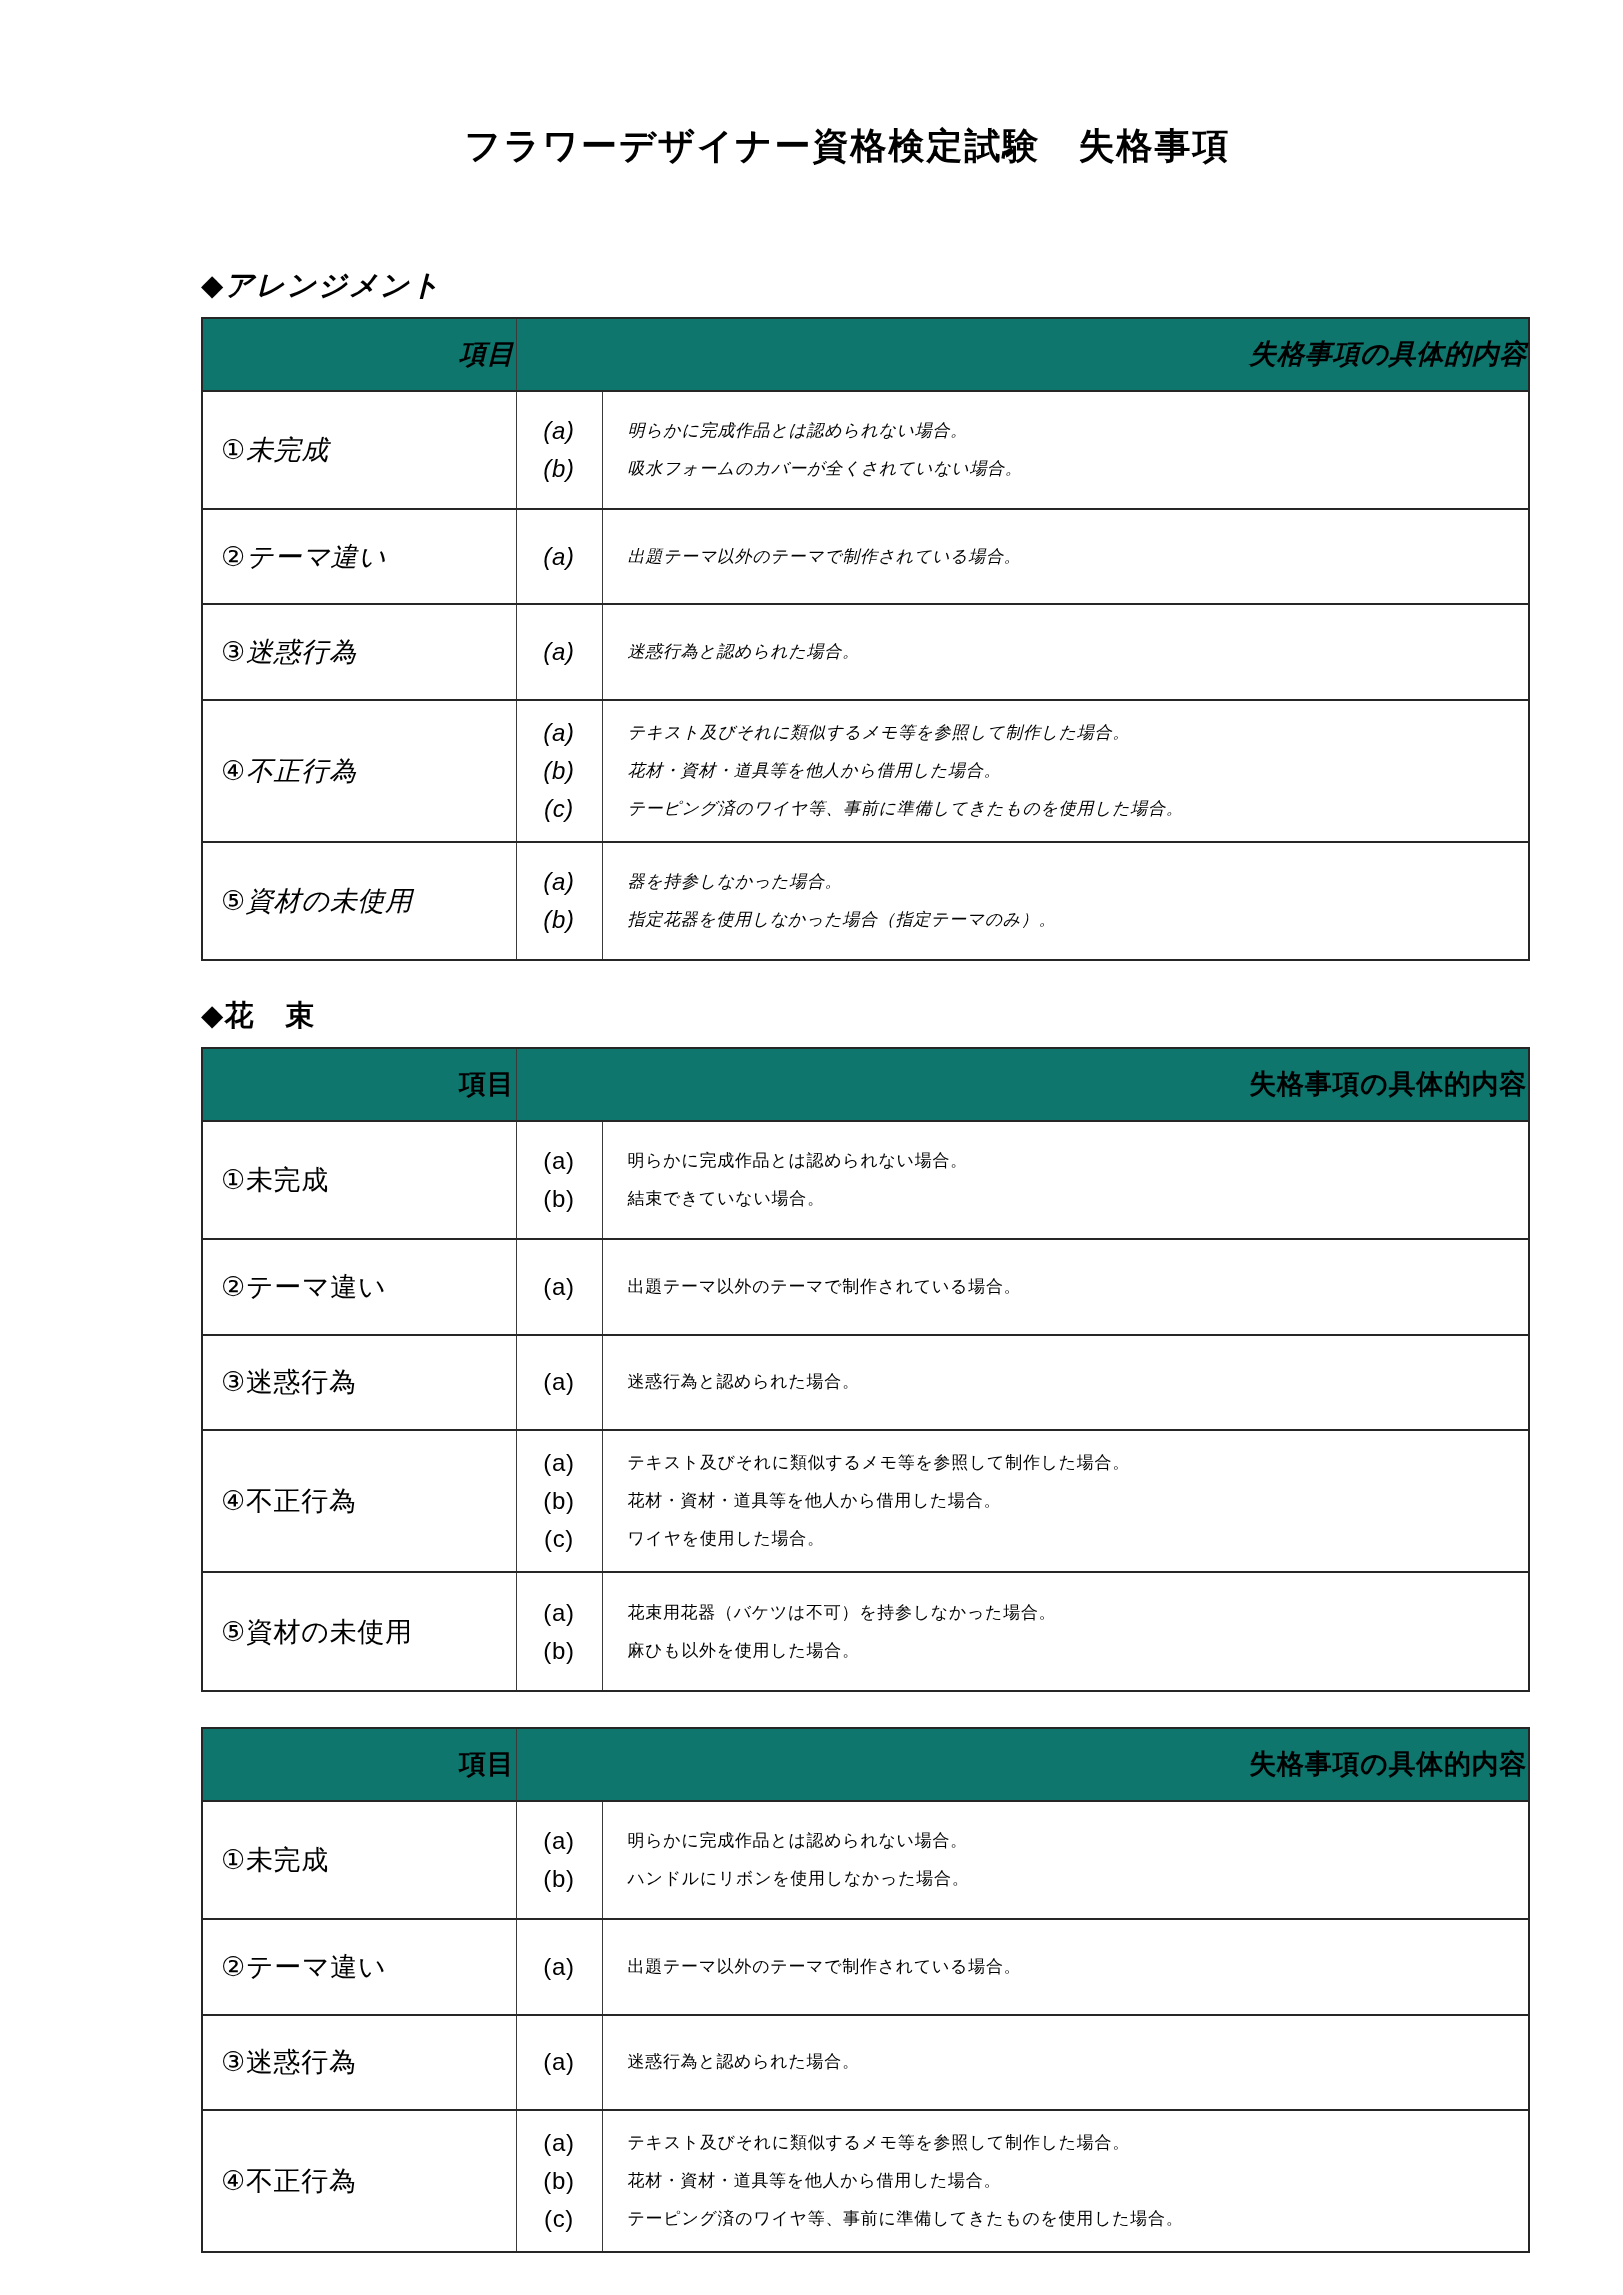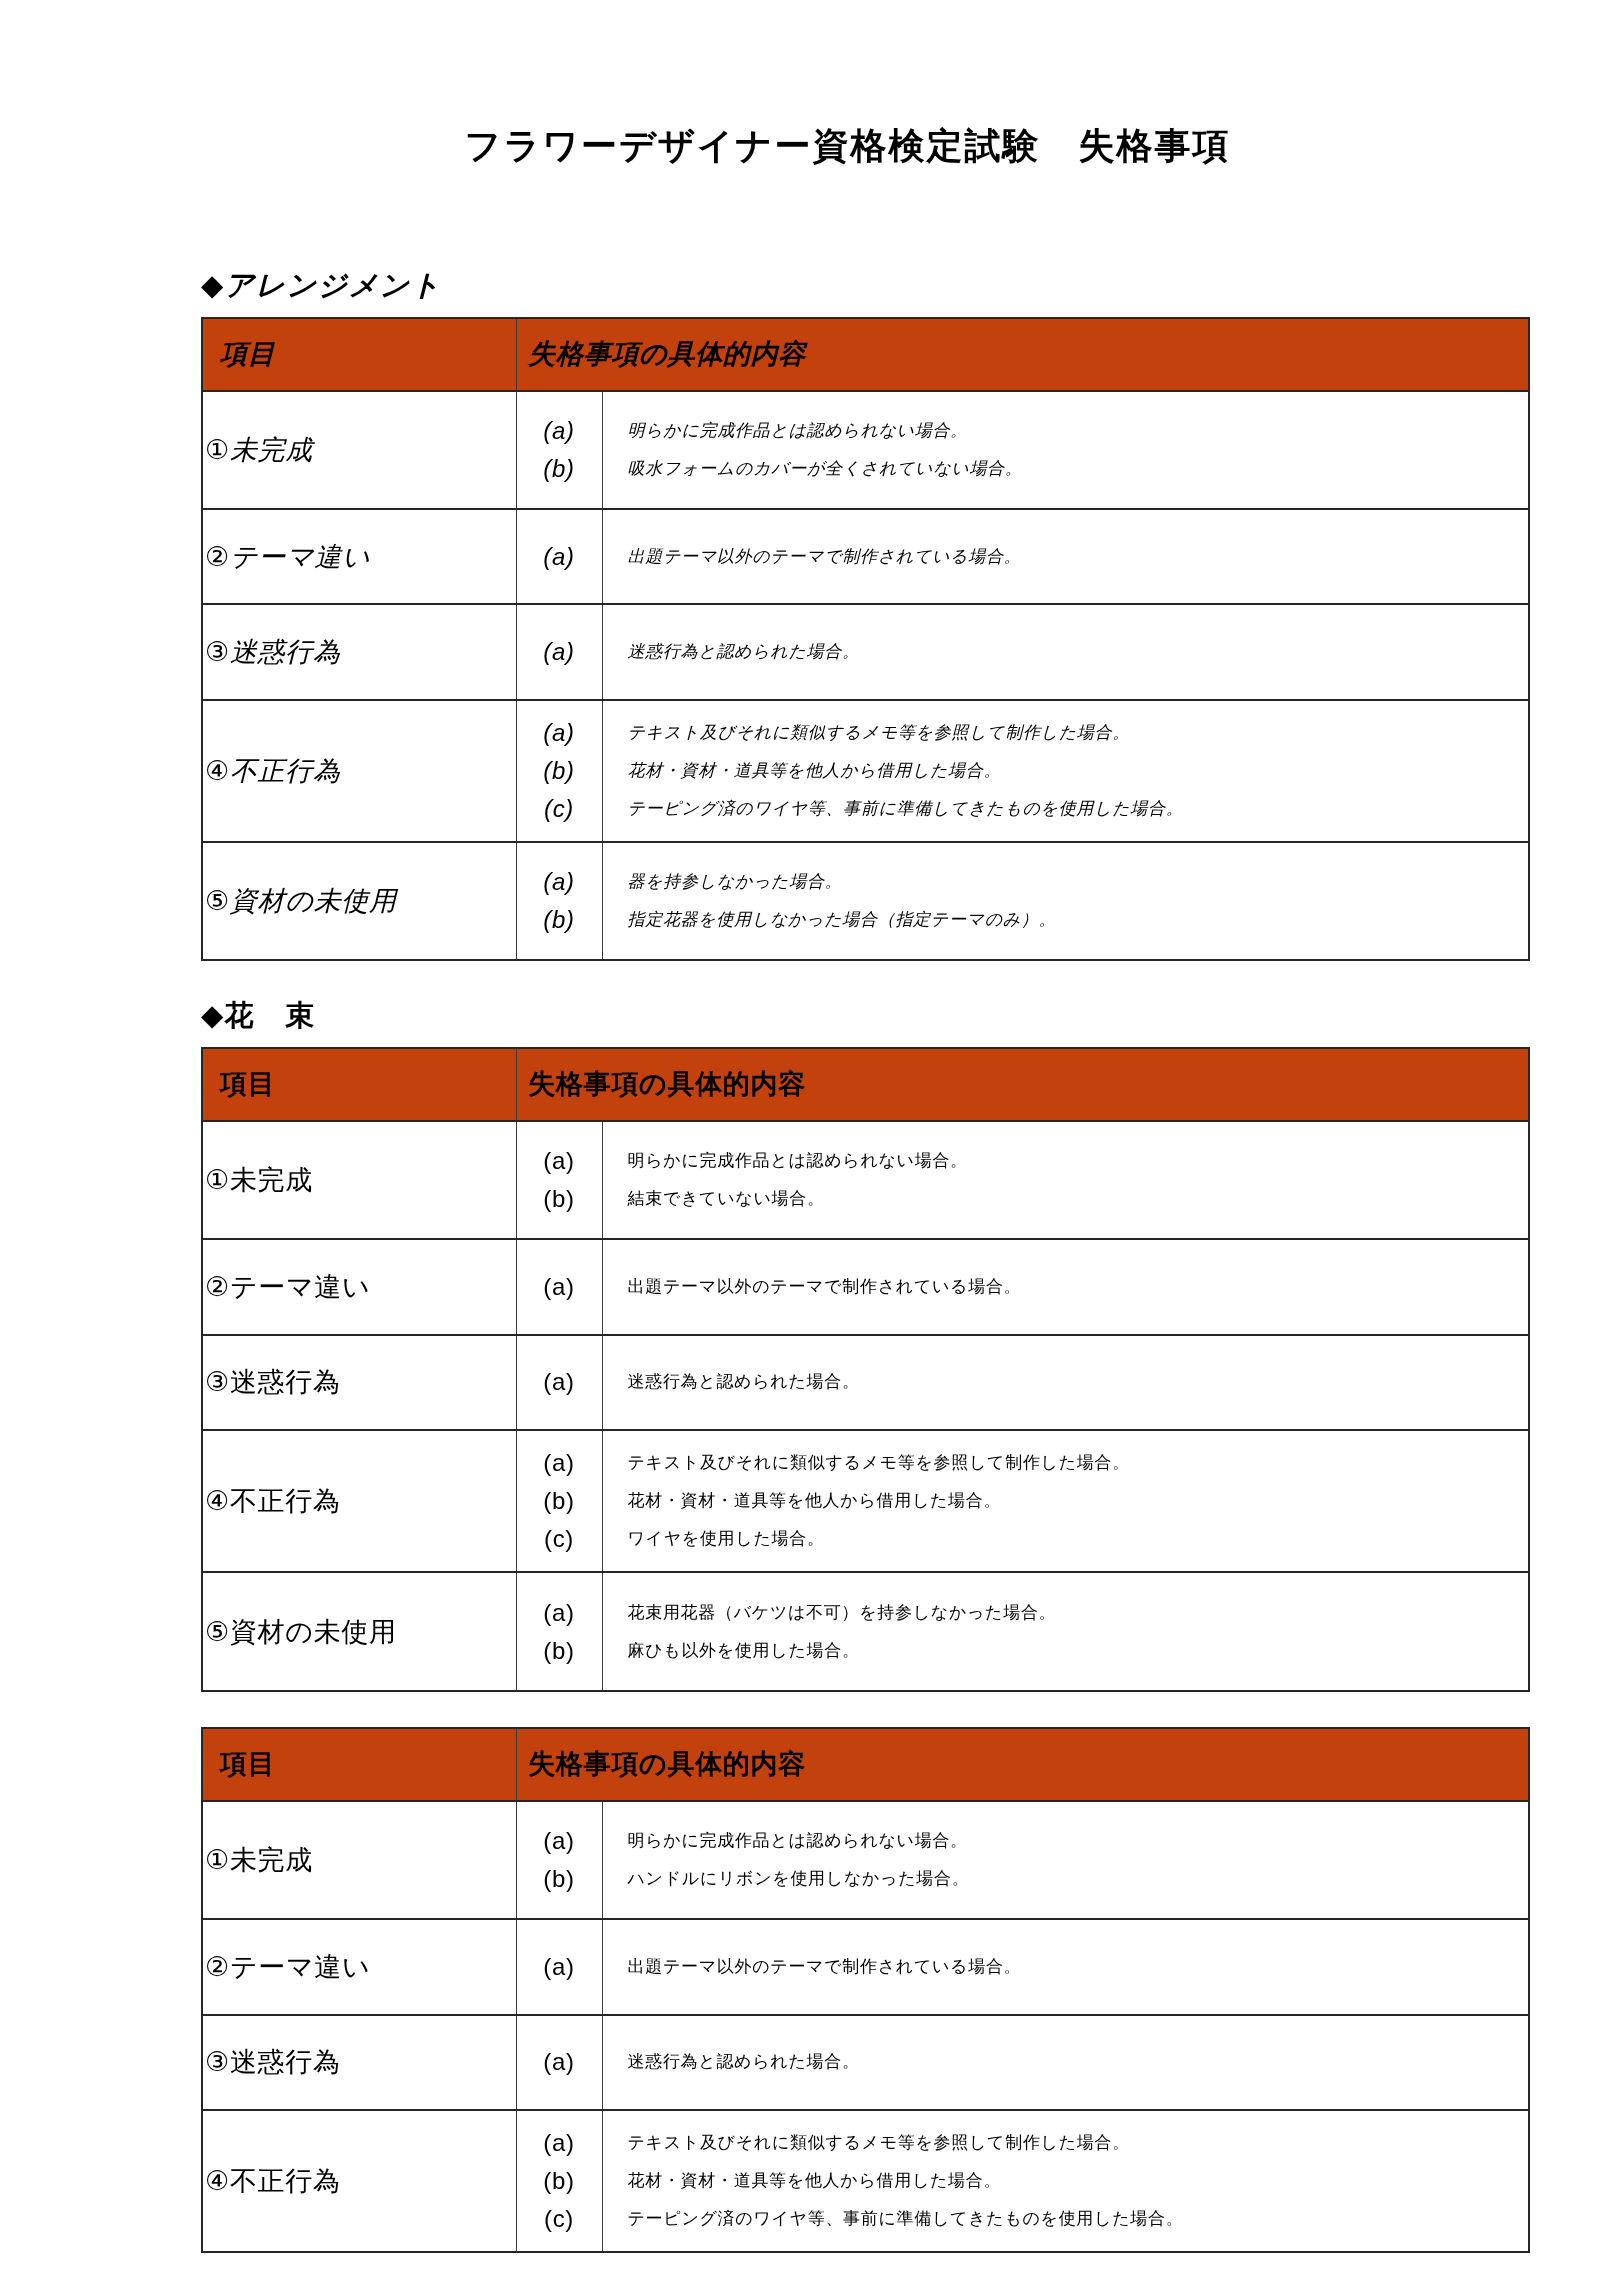--- a/index.html
+++ b/index.html
@@ -37,35 +37,35 @@
     border-collapse: collapse;
     table-layout: fixed;
     width: 1328px;
     margin: 10.5px 0 0 165px;
     border: 2.6px solid #262626;
   }
   col.c1 { width: 314px; }
   col.c2 { width: 86px; }
   col.c3 { width: 927px; }
   tr.head-row th {
-    background: #c2410c;
+    background: #0f766e;
     height: 69px;
     font-size: 27px;
     font-weight: 700;
-    text-align: left;
+    text-align: right;
     vertical-align: middle;
     letter-spacing: 0.7px;
   }
   th.th-item { padding-left: 17px; border-right: 1.3px solid #3a3a3a; }
   th.th-detail { padding-left: 11.8px; }
   tbody tr { border-top: 2.6px solid #262626; }
   tbody td { vertical-align: middle; padding: 9.2px 0; }
   td.td-item {
     font-size: 27px;
-    padding-left: 2px;
+    padding-left: 18px;
     border-right: 1.3px solid #3a3a3a;
     letter-spacing: 0.7px;
   }
   td.td-label {
     text-align: center;
     border-right: 1.3px solid #3a3a3a;
     font-size: 24px;
   }
   td.td-text { padding-left: 25px; font-size: 17px; }
   .line {

